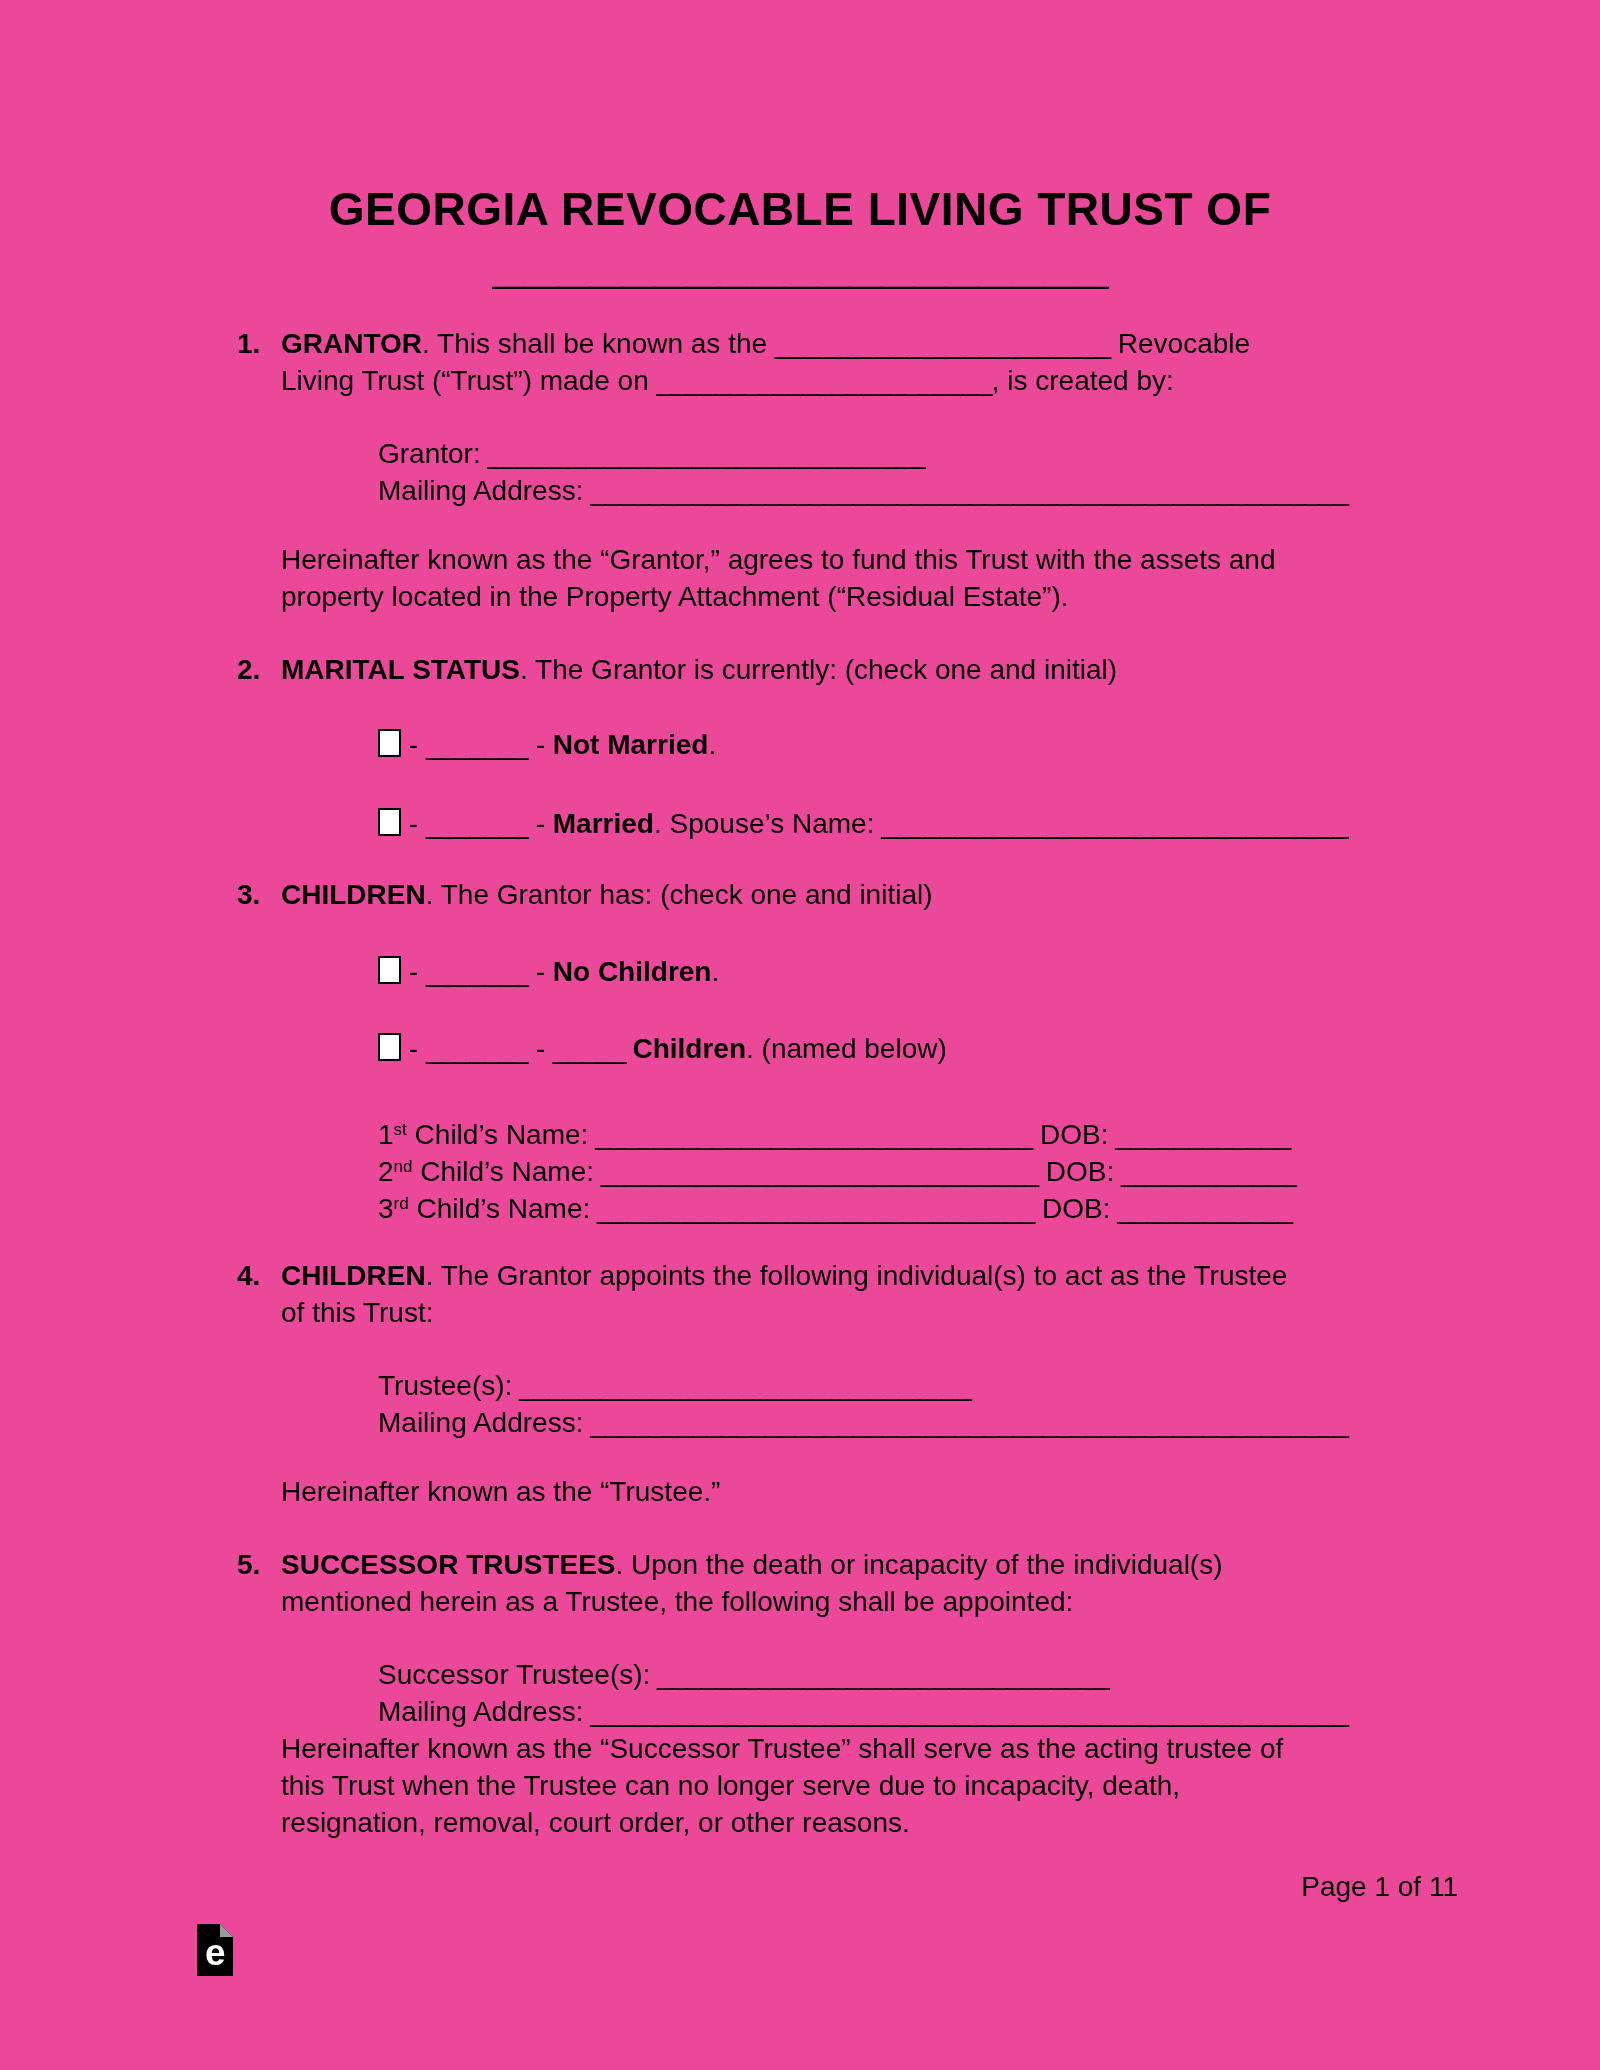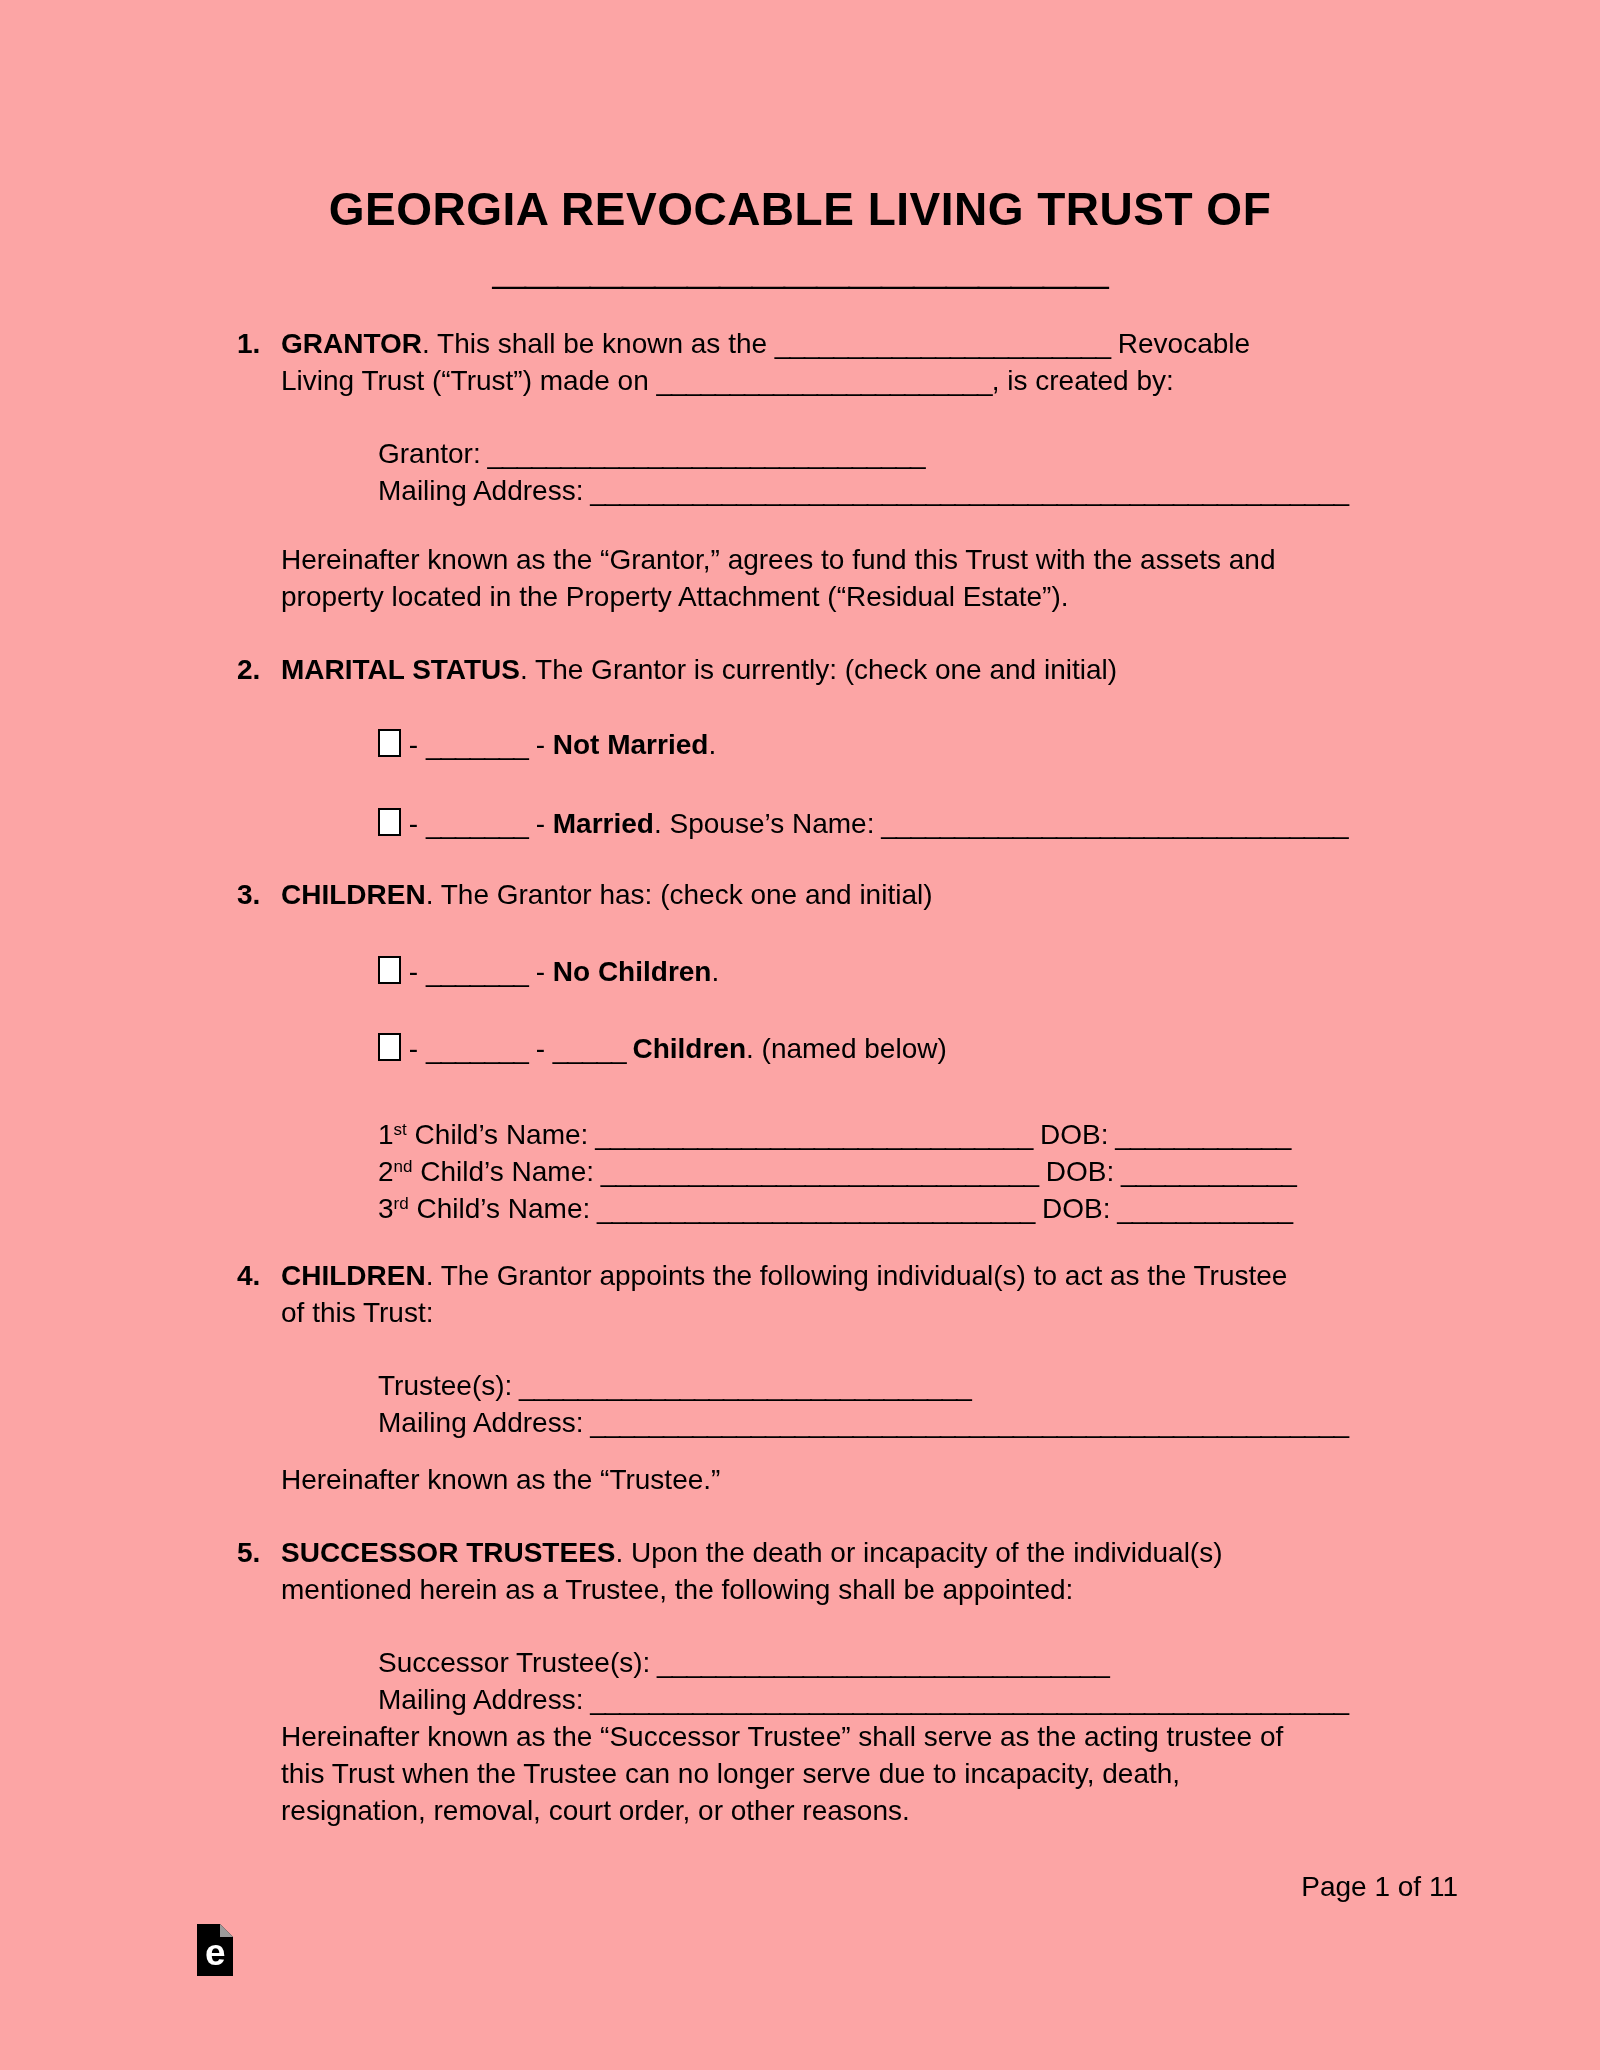--- a/index.html
+++ b/index.html
@@ -1,20 +1,20 @@
 <!DOCTYPE html>
 <html><head>
 <meta charset="utf-8">
 <style>
   html, body { margin: 0; padding: 0; background: #ffffff; }
   .page {
     position: relative;
     width: 1600px;
     height: 2070px;
-    background: #fca5a5;
+    background: #ec4899;
     font-family: "Liberation Sans", sans-serif;
     font-size: 28px;
     line-height: 37px;
     color: #000000;
     overflow: hidden;
   }
   .content { padding: 182px 188px 0 188px; }
   .doc-title {
     margin: 0;
     text-align: center;
@@ -114,21 +114,21 @@
     <div class="item" style="margin-top:30px">
       <span class="num">4.</span>
       <span><b>CHILDREN</b><span>. The Grantor appoints the following individual(s) to act as the Trustee</span><br><span>of this Trust:</span></span>
     </div>
 
     <div class="indent" style="margin-top:36px">
       <div class="row"><span class="u">Trustee(s):</span><span class="blank"> _______________________________</span></div>
       <div class="row"><span class="u">Mailing Address:</span><span class="blank"> ____________________________________________________</span></div>
     </div>
 
-    <div class="para" style="margin-top:20px">Hereinafter known as the “Trustee.”</div>
+    <div class="para" style="margin-top:32px">Hereinafter known as the “Trustee.”</div>
 
     <div class="item" style="margin-top:36px">
       <span class="num">5.</span>
       <span><b>SUCCESSOR TRUSTEES</b><span>. Upon the death or incapacity of the individual(s)</span><br><span>mentioned herein as a Trustee, the following shall be appointed:</span></span>
     </div>
 
     <div class="indent" style="margin-top:36px">
       <div class="row"><span class="u">Successor Trustee(s):</span><span class="blank"> _______________________________</span></div>
       <div class="row"><span class="u">Mailing Address:</span><span class="blank"> ____________________________________________________</span></div>
     </div>

